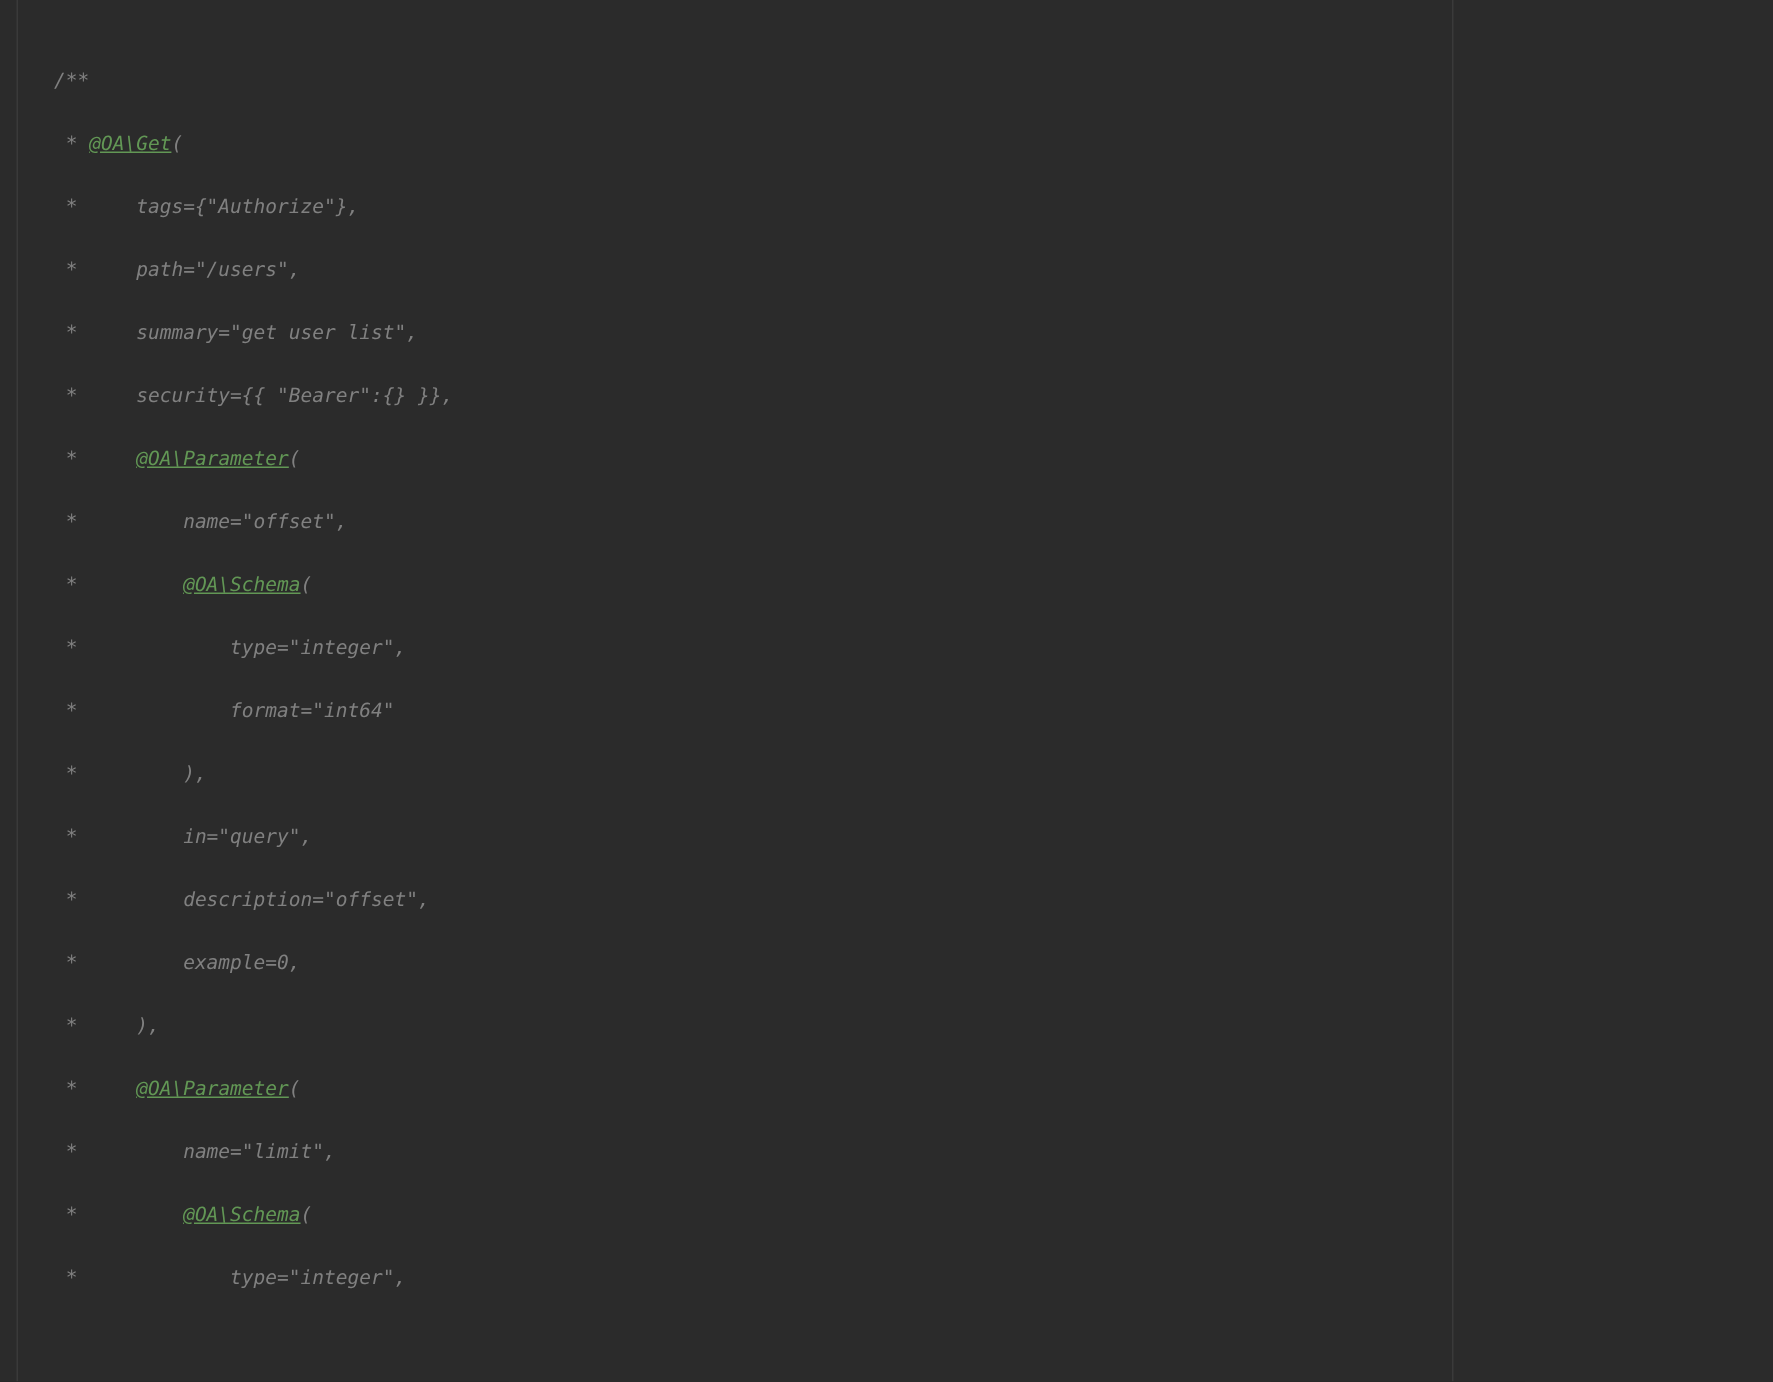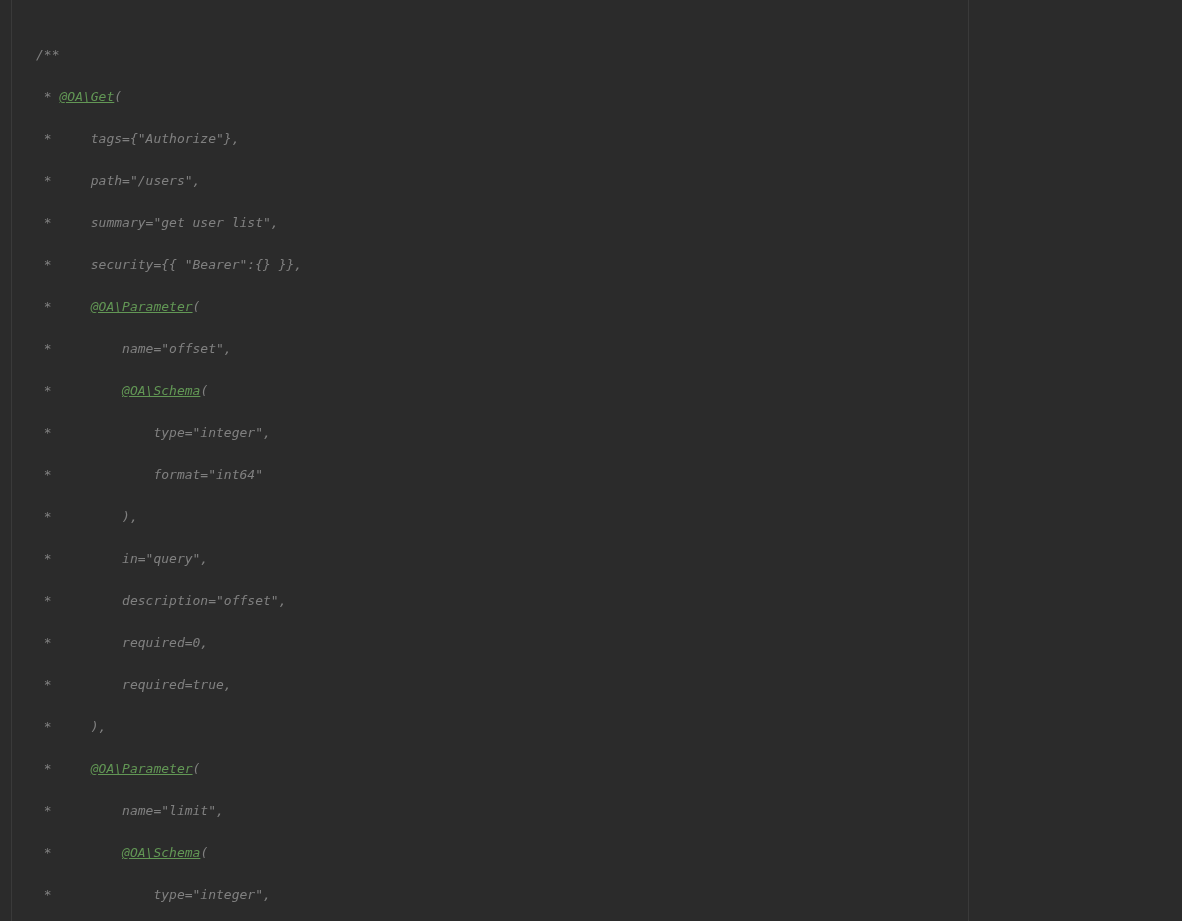--- a/index.html
+++ b/index.html
@@ -57,22 +57,21 @@
 <span class="line"><span class="c-comment"> *     summary="get user list",</span></span>
 <span class="line"><span class="c-comment"> *     security={{ "Bearer":{} }},</span></span>
 <span class="line"><span class="c-comment"> *     </span><span class="c-tag">@OA\Parameter</span><span class="c-comment">(</span></span>
 <span class="line"><span class="c-comment"> *         name="offset",</span></span>
 <span class="line"><span class="c-comment"> *         </span><span class="c-tag">@OA\Schema</span><span class="c-comment">(</span></span>
 <span class="line"><span class="c-comment"> *             type="integer",</span></span>
 <span class="line"><span class="c-comment"> *             format="int64"</span></span>
 <span class="line"><span class="c-comment"> *         ),</span></span>
 <span class="line"><span class="c-comment"> *         in="query",</span></span>
 <span class="line"><span class="c-comment"> *         description="offset",</span></span>
-<span class="line"><span class="c-comment"> *         required=0,</span></span>
-<span class="line"><span class="c-comment"> *         required=true,</span></span>
+<span class="line"><span class="c-comment"> *         example=0,</span></span>
 <span class="line"><span class="c-comment"> *     ),</span></span>
 <span class="line"><span class="c-comment"> *     </span><span class="c-tag">@OA\Parameter</span><span class="c-comment">(</span></span>
 <span class="line"><span class="c-comment"> *         name="limit",</span></span>
 <span class="line"><span class="c-comment"> *         </span><span class="c-tag">@OA\Schema</span><span class="c-comment">(</span></span>
 <span class="line"><span class="c-comment"> *             type="integer",</span></span>
 
 
 
 
 

